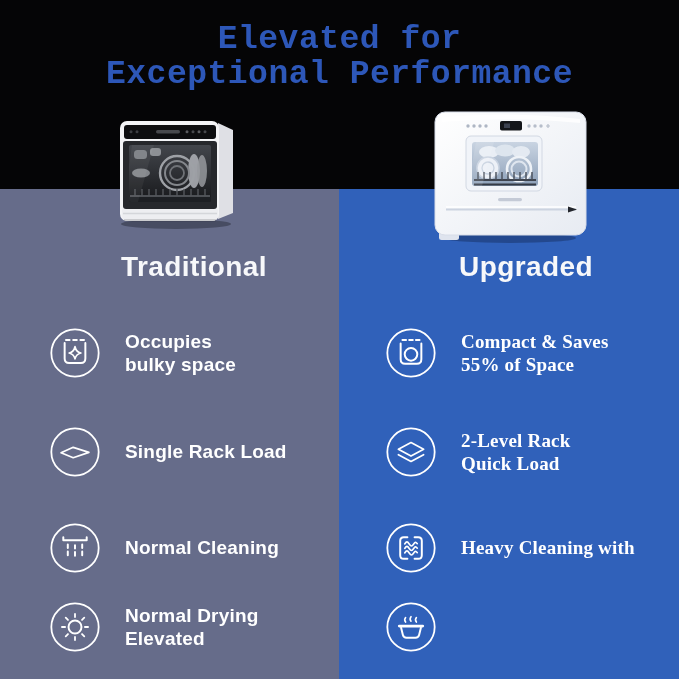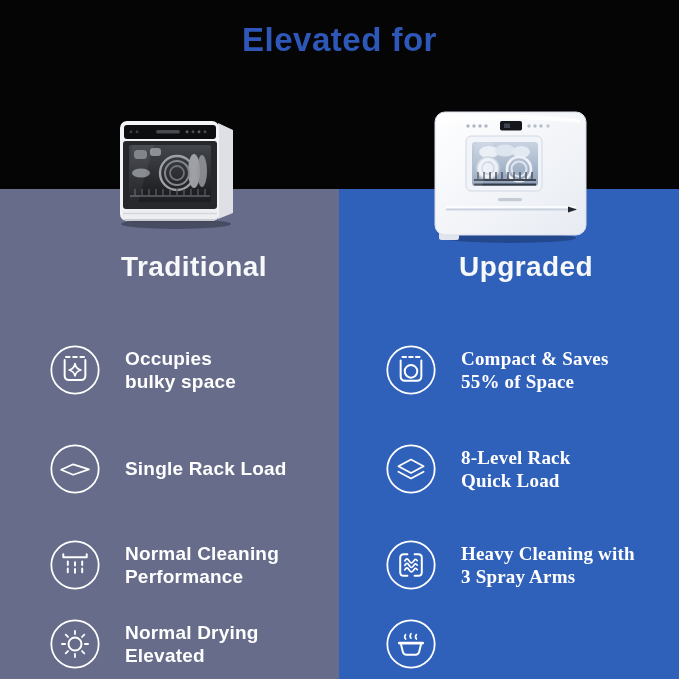--- a/index.html
+++ b/index.html
@@ -9,35 +9,35 @@
     background:#060607;
   }
   .bg-top{position:absolute;left:0;top:0;width:679px;height:189px;background:#050506;}
   .panel-left{position:absolute;left:0;top:189px;width:339px;height:490px;background:#666c8a;}
   .panel-right{position:absolute;left:339px;top:189px;width:340px;height:490px;background:#3061ba;}
 
   .title{
     position:absolute;left:0;top:22px;width:679px;text-align:center;
     color:#2d57b8;font-weight:bold;font-size:33px;line-height:35px;letter-spacing:.5px;
   }
-  .title span{display:block;}
+  .title span{display:block;font-family:Liberation Mono, monospace;}
 
   .product{position:absolute;}
   .product-left{left:114px;top:112px;width:126px;height:118px;}
   .product-right{left:430px;top:108px;width:164px;height:136px;}
 
   .col-heading{
     position:absolute;top:251px;width:348px;text-align:center;
     color:#f7f8fa;font-weight:bold;font-size:28px;letter-spacing:.4px;
   }
   .col-heading.left{left:20px;}
   .col-heading.right{left:352px;}
 
   .feature{
-    position:absolute;display:flex;align-items:center;gap:23px;height:56px;margin-top:17px;
+    position:absolute;display:flex;align-items:center;gap:23px;height:56px;
   }
   .feature .fi{flex:0 0 54px;width:54px;height:54px;}
   .feature .ft{
     color:#ffffff;font-weight:bold;font-size:19px;line-height:23.5px;letter-spacing:.2px;
     white-space:nowrap;
   }
   .feature .ft span{display:block;}
 
   .lcol{left:48px;}
   .rcol{left:384px;font-family:Liberation Serif, serif;}
@@ -49,20 +49,21 @@
 <body>
 
 <div class="stage">
 
   <div class="bg-top"></div>
   <div class="panel-left"></div>
   <div class="panel-right"></div>
 
   <div class="title">
     <span>Elevated for</span>
+    <span>Exceptional Performance</span>
   </div>
 
   <svg class="product product-left" viewBox="0 0 126 118">
     <defs>
       <linearGradient id="lglass" x1="0" y1="0" x2="0" y2="1">
         <stop offset="0" stop-color="#43464c"></stop>
           <stop offset="1" stop-color="#17181b"></stop>
       </linearGradient>
       <clipPath id="lclip">
           <rect x="15" y="33" width="82" height="57" rx="2"></rect>
@@ -177,21 +178,20 @@
   </div>
 
   <div class="feature lcol row3">
     <svg class="fi icon-svg" viewBox="-30 -30 60 60">
       <circle r="26.3" stroke-width="2"></circle>
       <path d="M-13,-12 L-13,-8.5 L13,-8.5 L13,-12"></path>
       <path d="M-8,-4 v4 M-8,4 v4 M0,-3 v3.5 M0,4.5 v4 M8,-4 v4 M8,4 v4"></path>
     </svg>
     <div class="ft">
       <span>Normal Cleaning</span>
-      <span>Performance</span>
     </div>
   </div>
 
   <div class="feature lcol row4">
     <svg class="fi icon-svg" viewBox="-30 -30 60 60">
       <circle r="26.3" stroke-width="2"></circle>
       <circle r="7.2"></circle>
       <path d="M0,-11 V-14.5 M0,11 V14.5 M-11,0 H-14.5 M11,0 H14.5 M-7.8,-7.8 L-10.3,-10.3 M7.8,-7.8 L10.3,-10.3 M-7.8,7.8 L-10.3,10.3 M7.8,7.8 L10.3,10.3" stroke-width="2"></path>
     </svg>
     <div class="ft">
@@ -213,37 +213,36 @@
     </div>
   </div>
 
   <div class="feature rcol row2">
     <svg class="fi icon-svg" viewBox="-30 -30 60 60">
       <circle r="26.3" stroke-width="2"></circle>
       <path d="M-14,-3 L0,-10.5 L14,-3 L0,4.5 Z" stroke-width="1.9"></path>
       <path d="M-14,3 L0,10.5 L14,3" stroke-width="1.9"></path>
     </svg>
     <div class="ft">
-      <span>8-Level Rack</span>
+      <span>2-Level Rack</span>
       <span>Quick Load</span>
     </div>
   </div>
 
   <div class="feature rcol row3">
     <svg class="fi icon-svg" viewBox="-30 -30 60 60">
       <circle r="26.3" stroke-width="2"></circle>
       <path d="M-4,-12 L-8,-12 Q-12,-12 -12,-8 L-12,8 Q-12,12 -8,12 L-4,12"></path>
       <path d="M4,-12 L8,-12 Q12,-12 12,-8 L12,8 Q12,12 8,12 L4,12"></path>
       <path d="M-7,-4.5 C-5,-7.5 -4,-7.5 -2,-4.5 C0,-1.5 1,-1.5 3,-4.5 C4.5,-6.8 5.5,-6.8 7,-4.8" stroke-width="1.8"></path>
       <path d="M-7,0.5 C-5,-2.5 -4,-2.5 -2,0.5 C0,3.5 1,3.5 3,0.5 C4.5,-1.8 5.5,-1.8 7,0.2" stroke-width="1.8"></path>
       <path d="M-7,5.5 C-5,2.5 -4,2.5 -2,5.5 C0,8.5 1,8.5 3,5.5 C4.5,3.2 5.5,3.2 7,5.2" stroke-width="1.8"></path>
     </svg>
     <div class="ft">
       <span>Heavy Cleaning with</span>
-      <span>3 Spray Arms</span>
     </div>
   </div>
 
   <div class="feature rcol row4">
     <svg class="fi icon-svg" viewBox="-30 -30 60 60">
       <circle r="26.3" stroke-width="2"></circle>
       <path d="M-13,-1 H13" stroke-width="3.2"></path>
       <path d="M-11,0.8 L-9,9 Q-8.2,12 -5,12 L5,12 Q8.2,12 9,9 L11,0.8"></path>
       <path d="M-6,-10.5 Q-8,-8 -6,-5.5 M0,-11.5 Q-2,-9 0,-6.5 M6,-10.5 Q4,-8 6,-5.5" stroke-width="1.8"></path>
     </svg>

